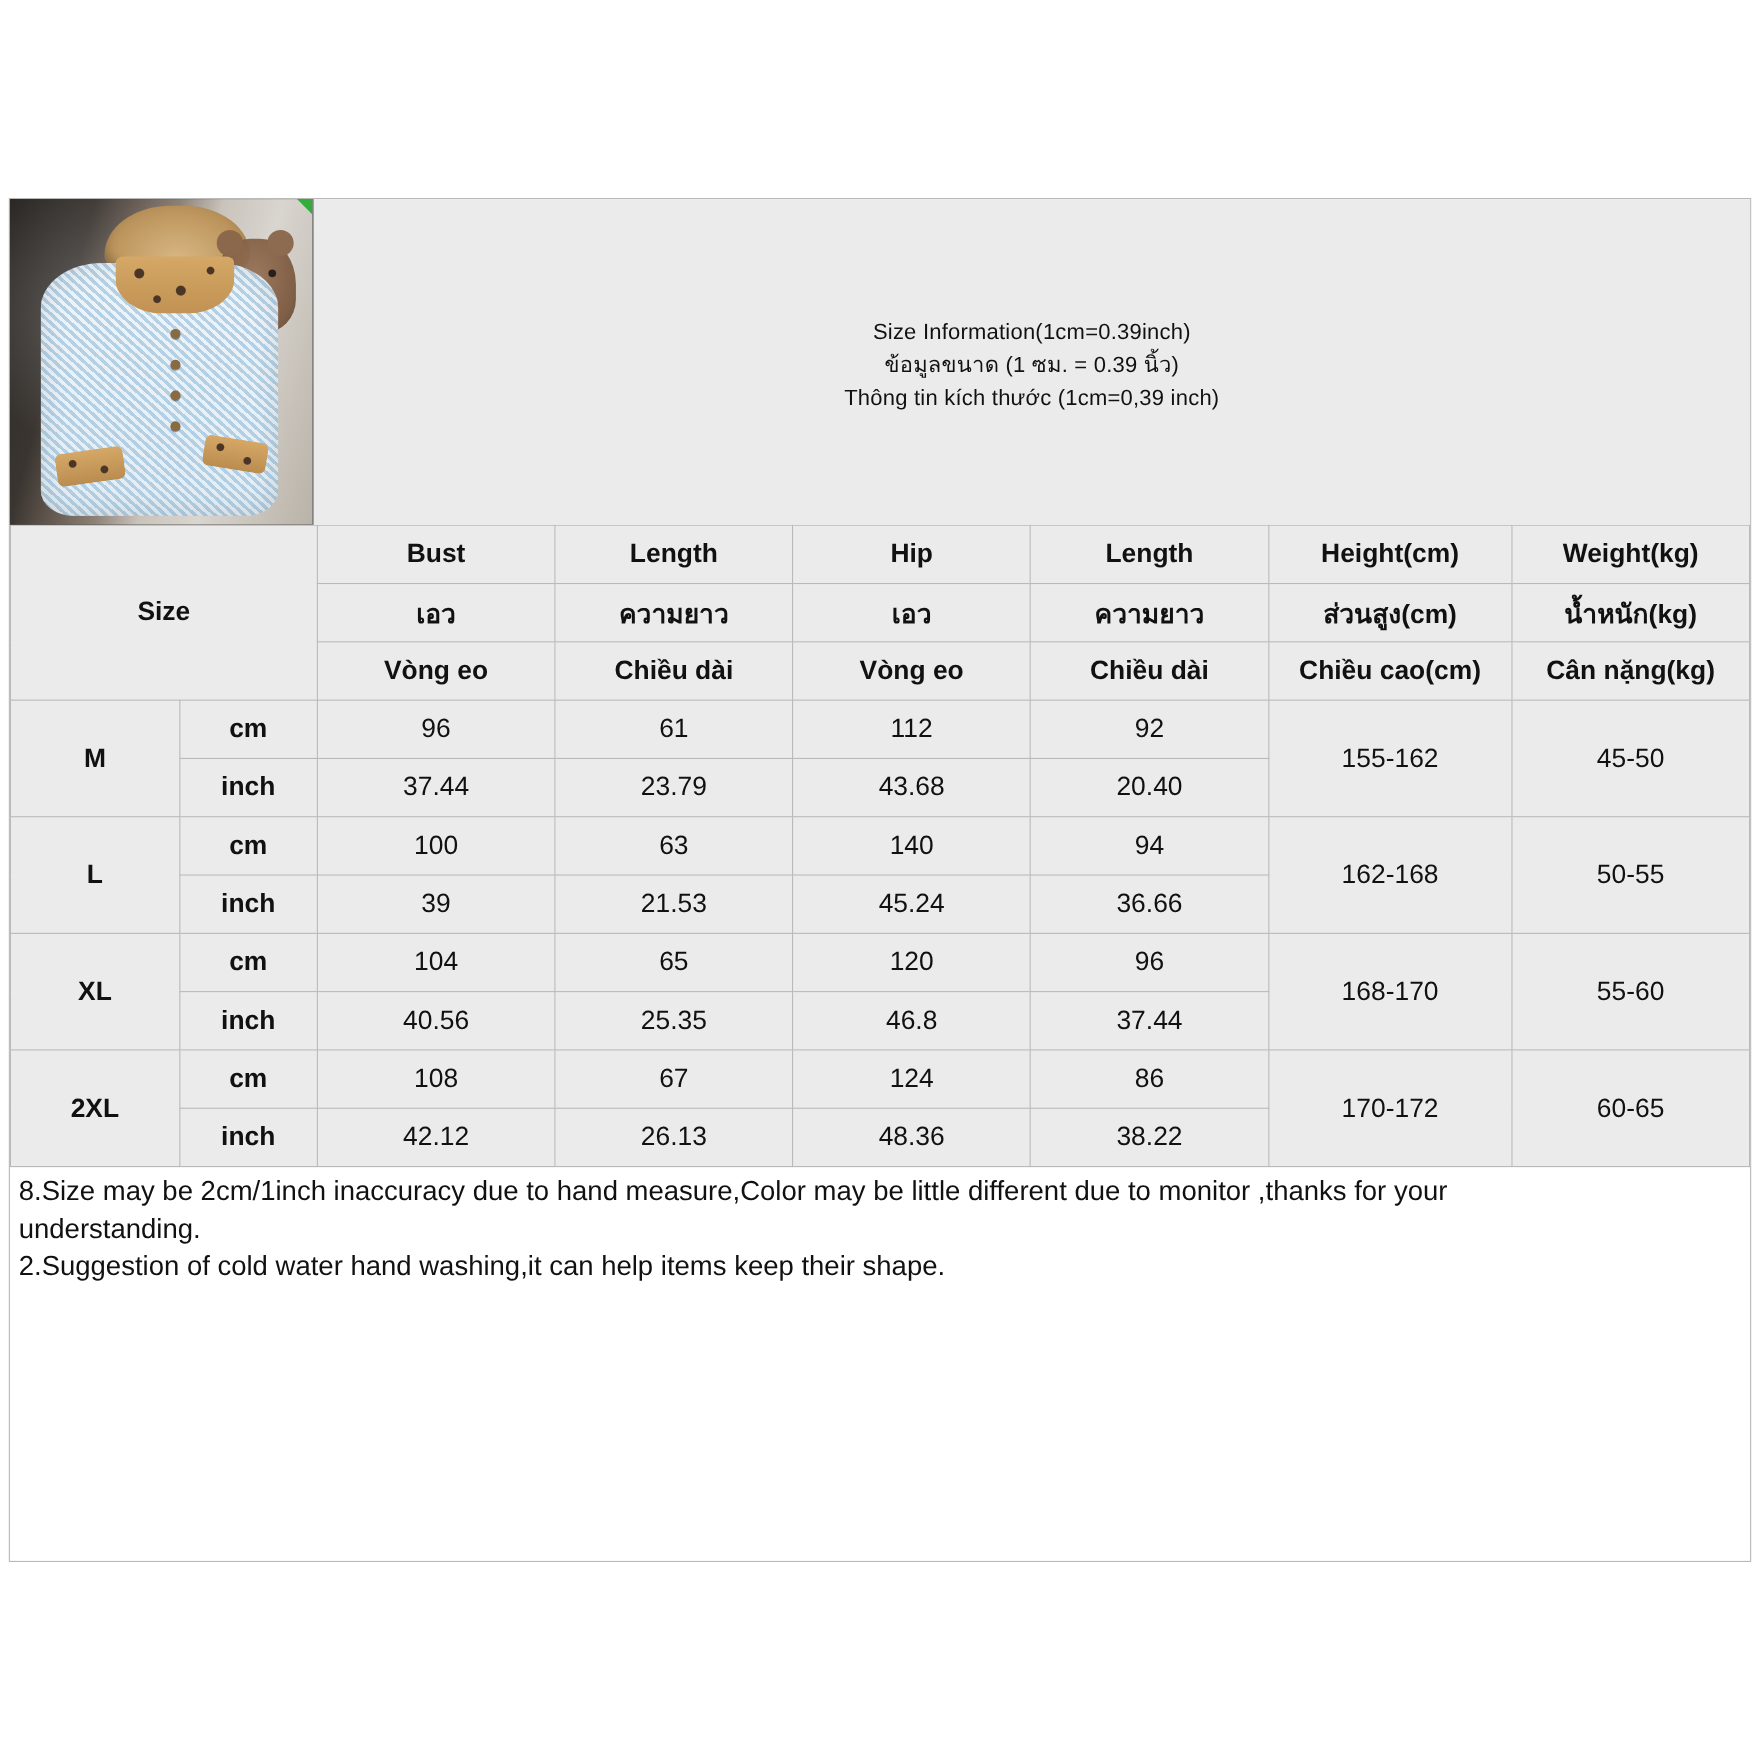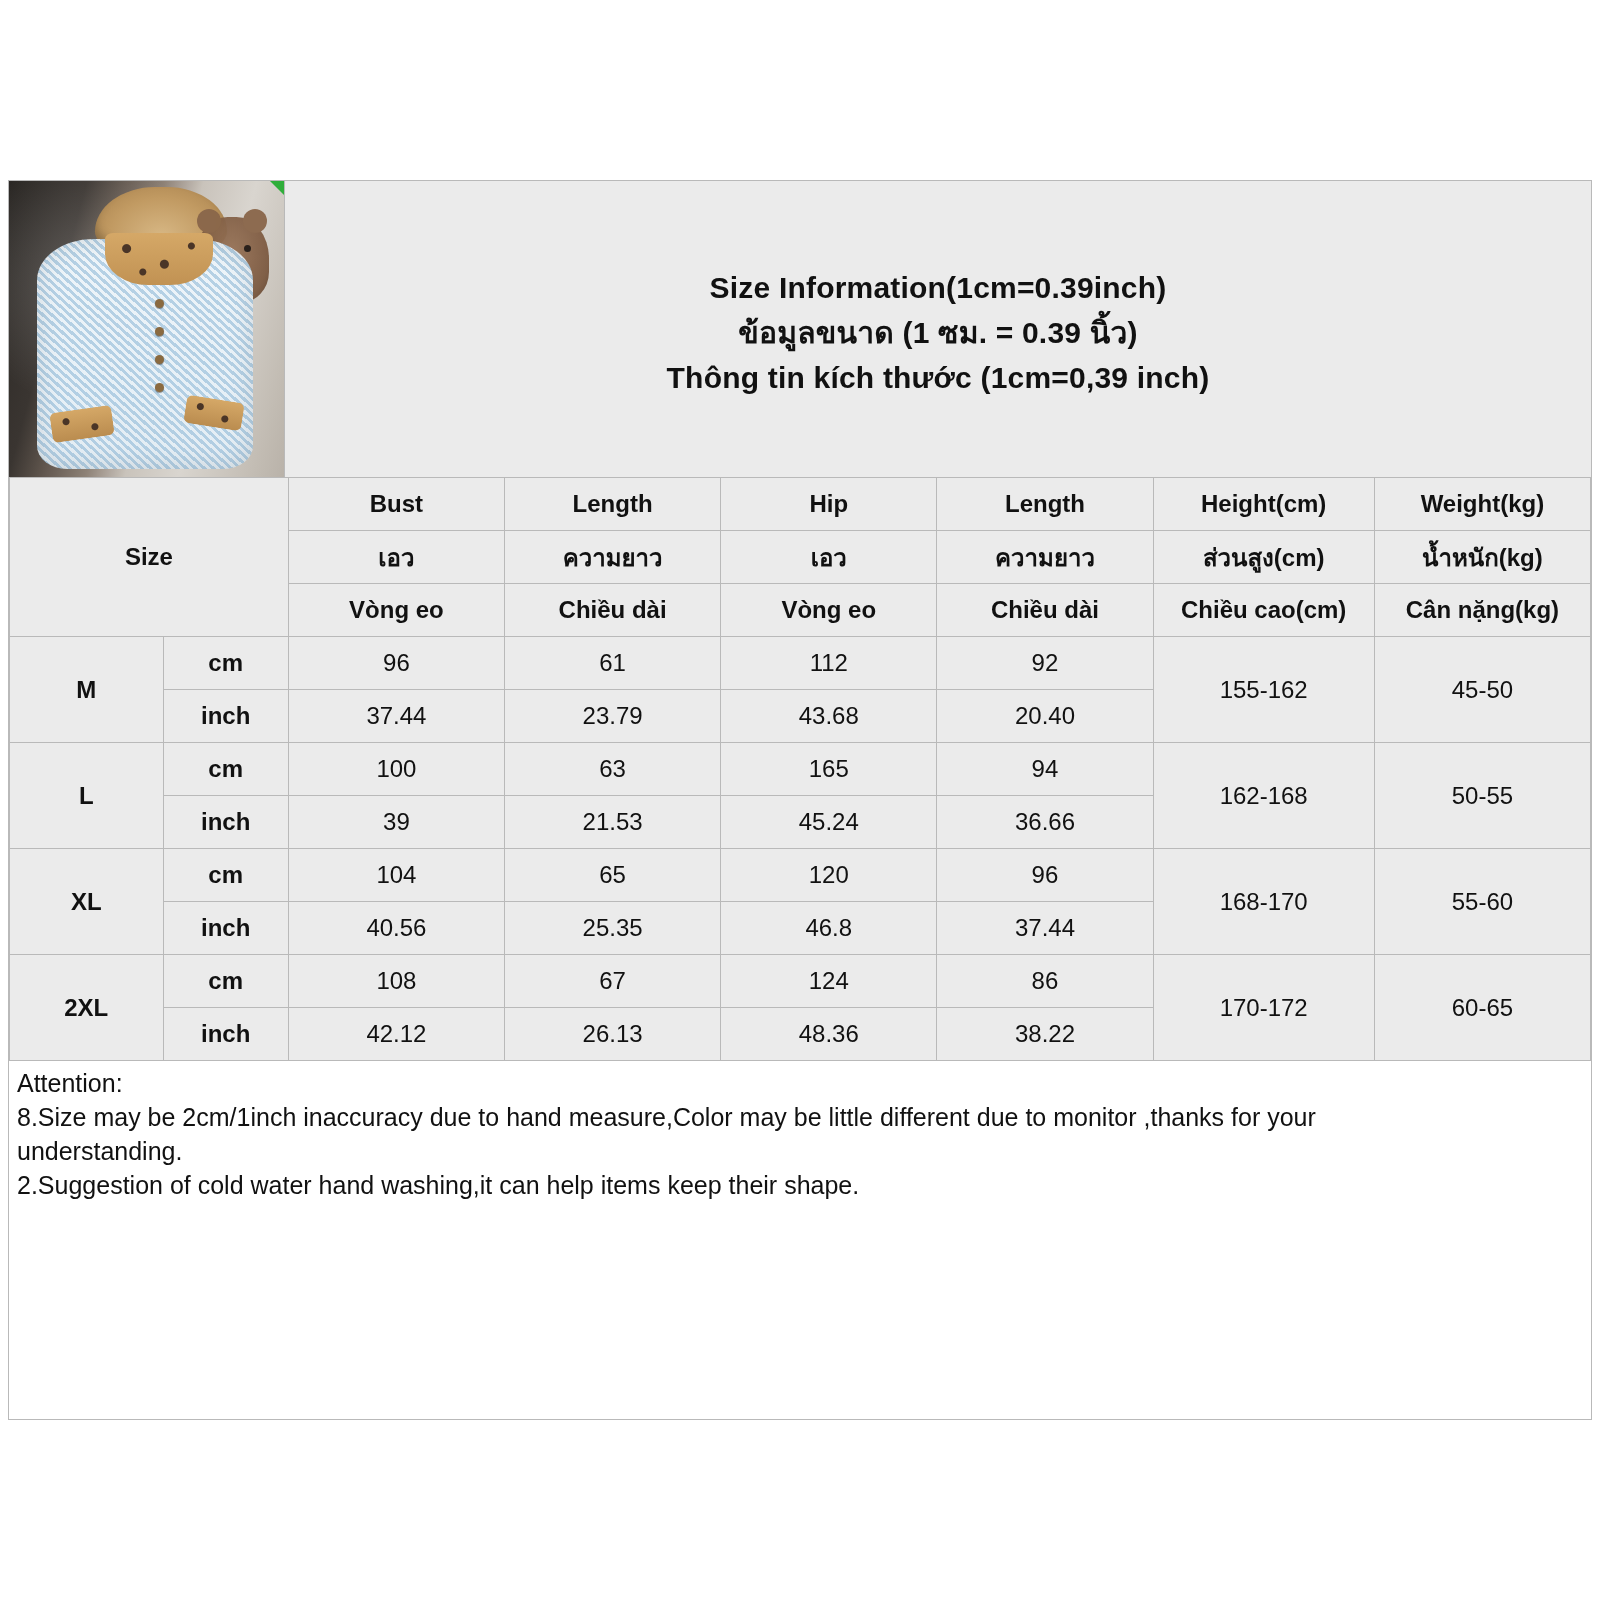--- a/index.html
+++ b/index.html
@@ -137,22 +137,22 @@
     background: #ebebeb;
     display: flex;
     flex-direction: column;
     align-items: center;
     justify-content: center;
     text-align: center;
     padding: 10px 12px 4px 12px;
     box-sizing: border-box;
   }
   .title-line {
-    font-size: 30px;
-    font-weight: bold;
+    font-size: 20px;
+    font-weight: normal;
     color: #111111;
     line-height: 1.5;
     letter-spacing: 0.2px;
   }
 
   
   table.size-table {
     width: 100%;
     border-collapse: collapse;
     table-layout: fixed;
@@ -290,21 +290,21 @@
           <td class="val">23.79</td>
           <td class="val">43.68</td>
           <td class="val">20.40</td>
         </tr>
 
         <tr>
           <td class="size-label" rowspan="2">L</td>
           <td class="unit">cm</td>
           <td class="val">100</td>
           <td class="val">63</td>
-          <td class="val">165</td>
+          <td class="val">140</td>
           <td class="val">94</td>
           <td class="hw" rowspan="2">162-168</td>
           <td class="hw" rowspan="2">50-55</td>
         </tr>
         <tr>
           <td class="unit">inch</td>
           <td class="val">39</td>
           <td class="val">21.53</td>
           <td class="val">45.24</td>
           <td class="val">36.66</td>
@@ -342,20 +342,19 @@
           <td class="unit">inch</td>
           <td class="val">42.12</td>
           <td class="val">26.13</td>
           <td class="val">48.36</td>
           <td class="val">38.22</td>
         </tr>
       </tbody>
     </table>
 
     <div class="attention">
-      <p>Attention:</p>
       <p>8.Size may be 2cm/1inch inaccuracy due to hand measure,Color may be little different due to monitor ,thanks for your</p>
       <p>understanding.</p>
       <p>2.Suggestion of cold water hand washing,it can help items keep their shape.</p>
     </div>
 
   </div>
 </div>
 
 </body></html>

